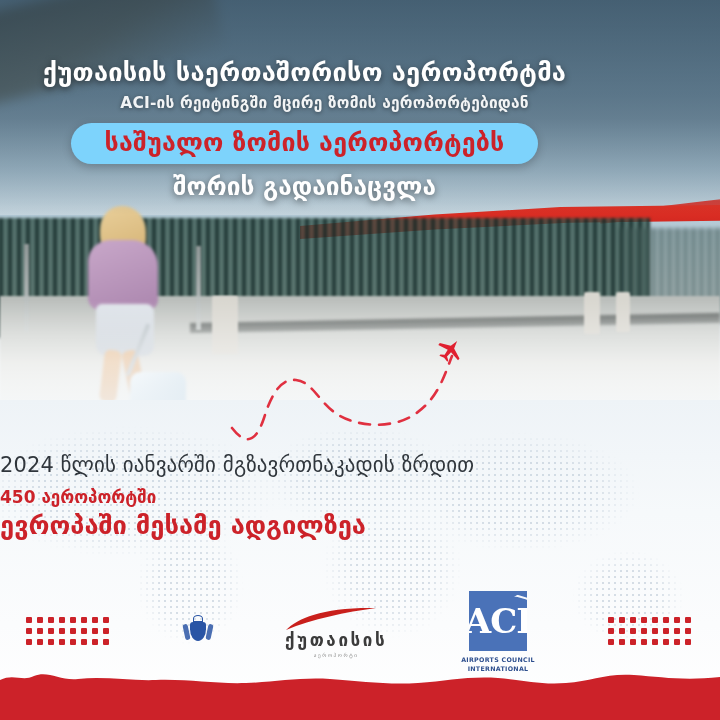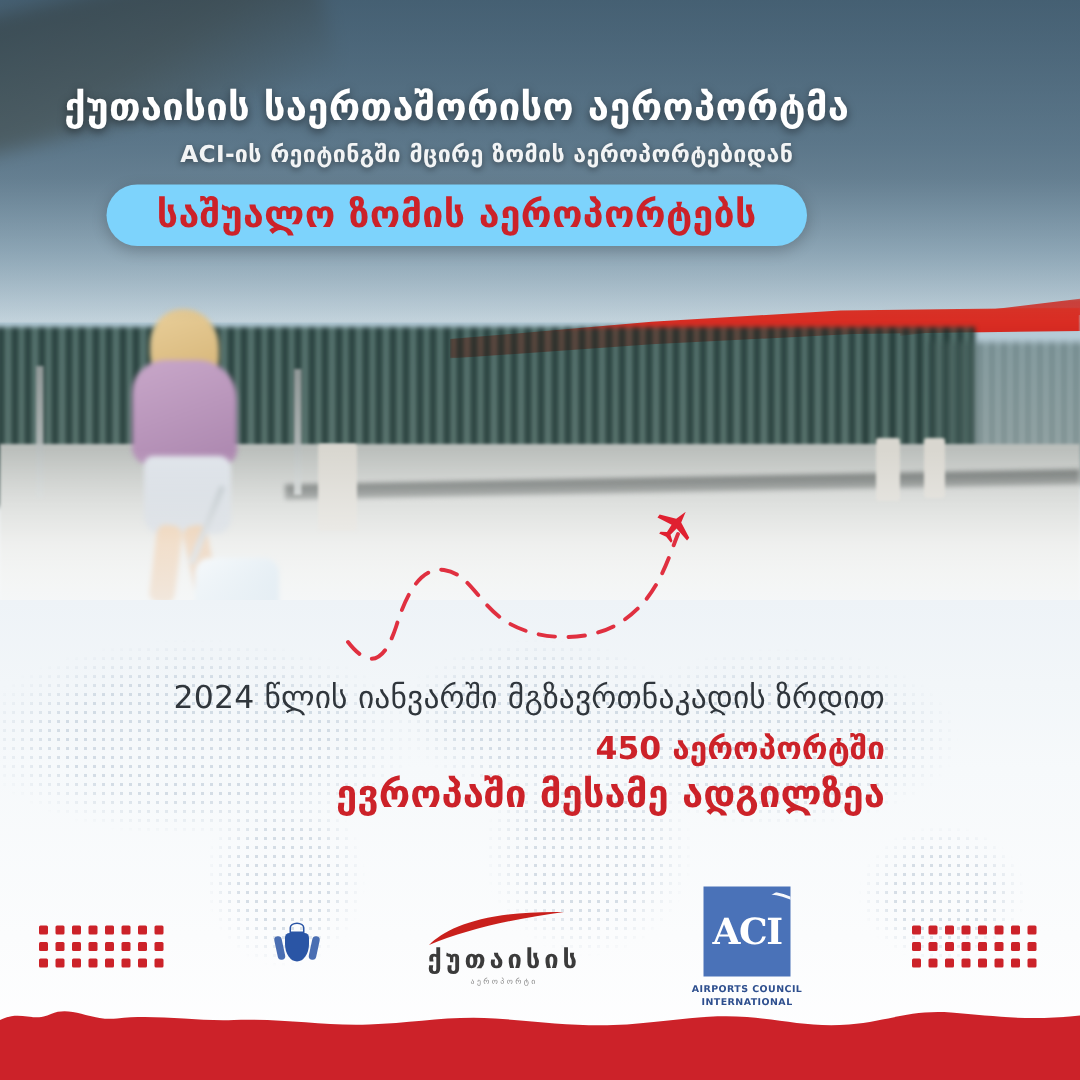--- a/index.html
+++ b/index.html
@@ -150,23 +150,23 @@
   .pill-text { font-size:25px; font-weight:bold; color:#cc2229; letter-spacing:.2px; line-height:1.1; }
   .h-line4 {
     margin-top:10px; font-size:24.5px; font-weight:bold; color:#ffffff;
     text-shadow:0 2px 7px rgba(0,0,0,.5); line-height:1.1;
   }
 
   
   .flightpath { position:absolute; left:0; top:300px; width:720px; height:160px; z-index:5; }
 
   
-  .stats { position:absolute; left:10px; top:452px; width:580px; text-align:right; z-index:6; }
+  .stats { position:absolute; left:0; top:452px; width:580px; text-align:left; z-index:6; }
   .stat-lead { font-size:21px; color:#30363c; letter-spacing:.1px; line-height:1.25; }
-  .stat-big  { margin-top:9px; font-size:21px; font-weight:bold; color:#cc2229; line-height:1.22; }
+  .stat-big  { margin-top:9px; font-size:17px; font-weight:bold; color:#cc2229; line-height:1.22; }
   .stat-big2 { margin-top:2px; font-size:25.5px; font-weight:bold; color:#cc2229; line-height:1.22; }
 
   
   .logos {
     position:absolute; left:0; top:586px; width:720px; height:92px;
     display:flex; align-items:center; justify-content:space-between;
     padding:0 26px; z-index:7;
   }
   .dotgrid { display:grid; grid-template-columns:repeat(8,9px); grid-auto-rows:9px; gap:2px; }
   .dotgrid i { width:6px; height:6px; background:#cc2229; border-radius:1px; display:block; }
@@ -193,21 +193,21 @@
   .kut { display:flex; flex-direction:column; align-items:center; }
   .kut-text { font-size:17px; font-weight:bold; color:#3b3b3b; letter-spacing:2.6px; margin-top:-2px; }
   .kut-sub  { font-size:5.2px; color:#8a8a8a; letter-spacing:1.6px; margin-top:2px; }
 
   
   .aci-box {
     width:58px; height:60px; background:#4a72b8; position:relative; overflow:hidden;
     display:flex; align-items:center; justify-content:center;
   }
   .aci-letters {
-    font-family:"DejaVu Serif","Liberation Serif",serif; font-size:24px; font-weight:bold;
+    font-family:"DejaVu Serif","Liberation Serif",serif; font-size:34px; font-weight:bold;
     color:#ffffff; letter-spacing:-1px; position:relative; z-index:2; line-height:1;
   }
   .aci-swoosh {
     position:absolute; left:-16px; top:4px; width:96px; height:74px;
     border:2.4px solid #ffffff; border-radius:50%;
     transform:rotate(-16deg); z-index:1; opacity:.95;
     clip-path:polygon(0 34%, 100% 0, 100% 58%, 0 92%);
   }
   .aci-text { margin-top:4px; font-size:6.3px; font-weight:bold; color:#2e4f8e;
               text-align:center; line-height:1.5; letter-spacing:.3px; }
@@ -267,20 +267,21 @@
   </svg>
 
   <div class="headline">
     <div class="h-line1">ქუთაისის საერთაშორისო აეროპორტმა</div>
     <div class="h-line2">ACI-ის რეიტინგში მცირე ზომის აეროპორტებიდან</div>
     <div class="pill-wrap">
       <div class="pill">
         <div class="pill-text">საშუალო ზომის აეროპორტებს</div>
       </div>
     </div>
+    <div class="h-line4">შორის გადაინაცვლა</div>
   </div>
 
   <div class="stats">
     <div class="stat-lead">2024 წლის იანვარში მგზავრთნაკადის ზრდით</div>
     <div class="stat-big">450 აეროპორტში</div>
     <div class="stat-big2">ევროპაში მესამე ადგილზეა</div>
   </div>
 
   <div class="logos">
 

